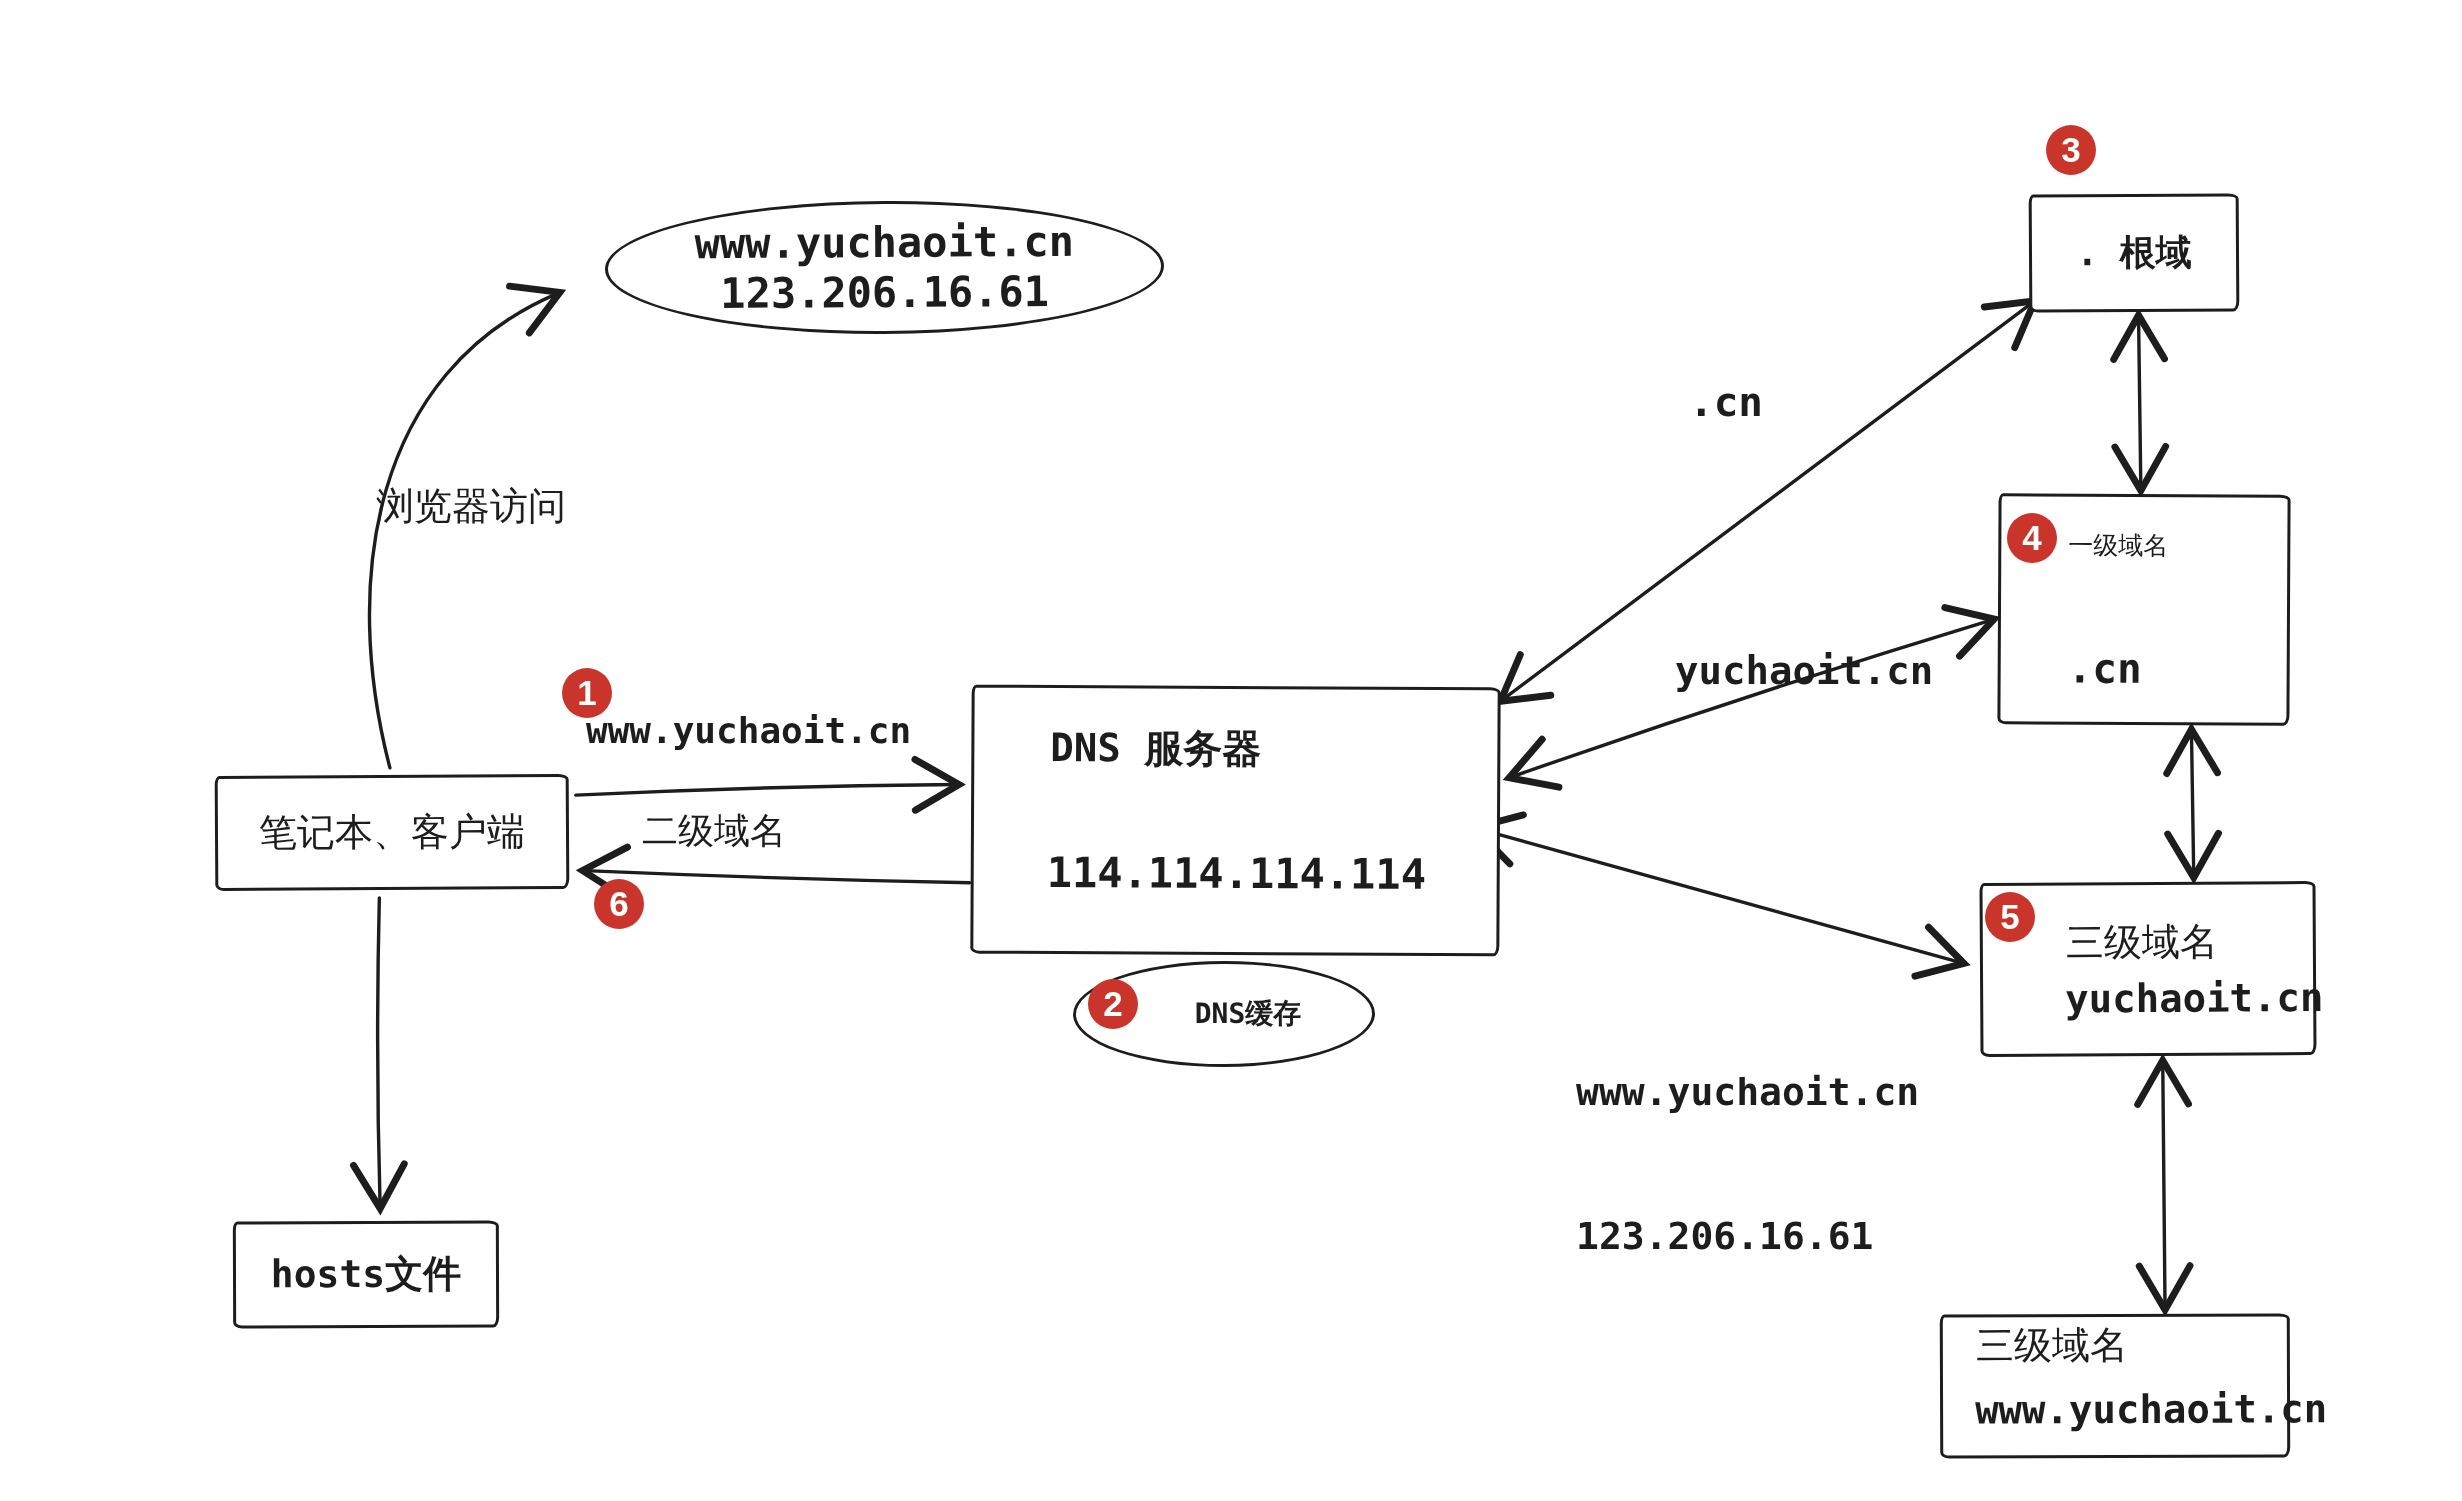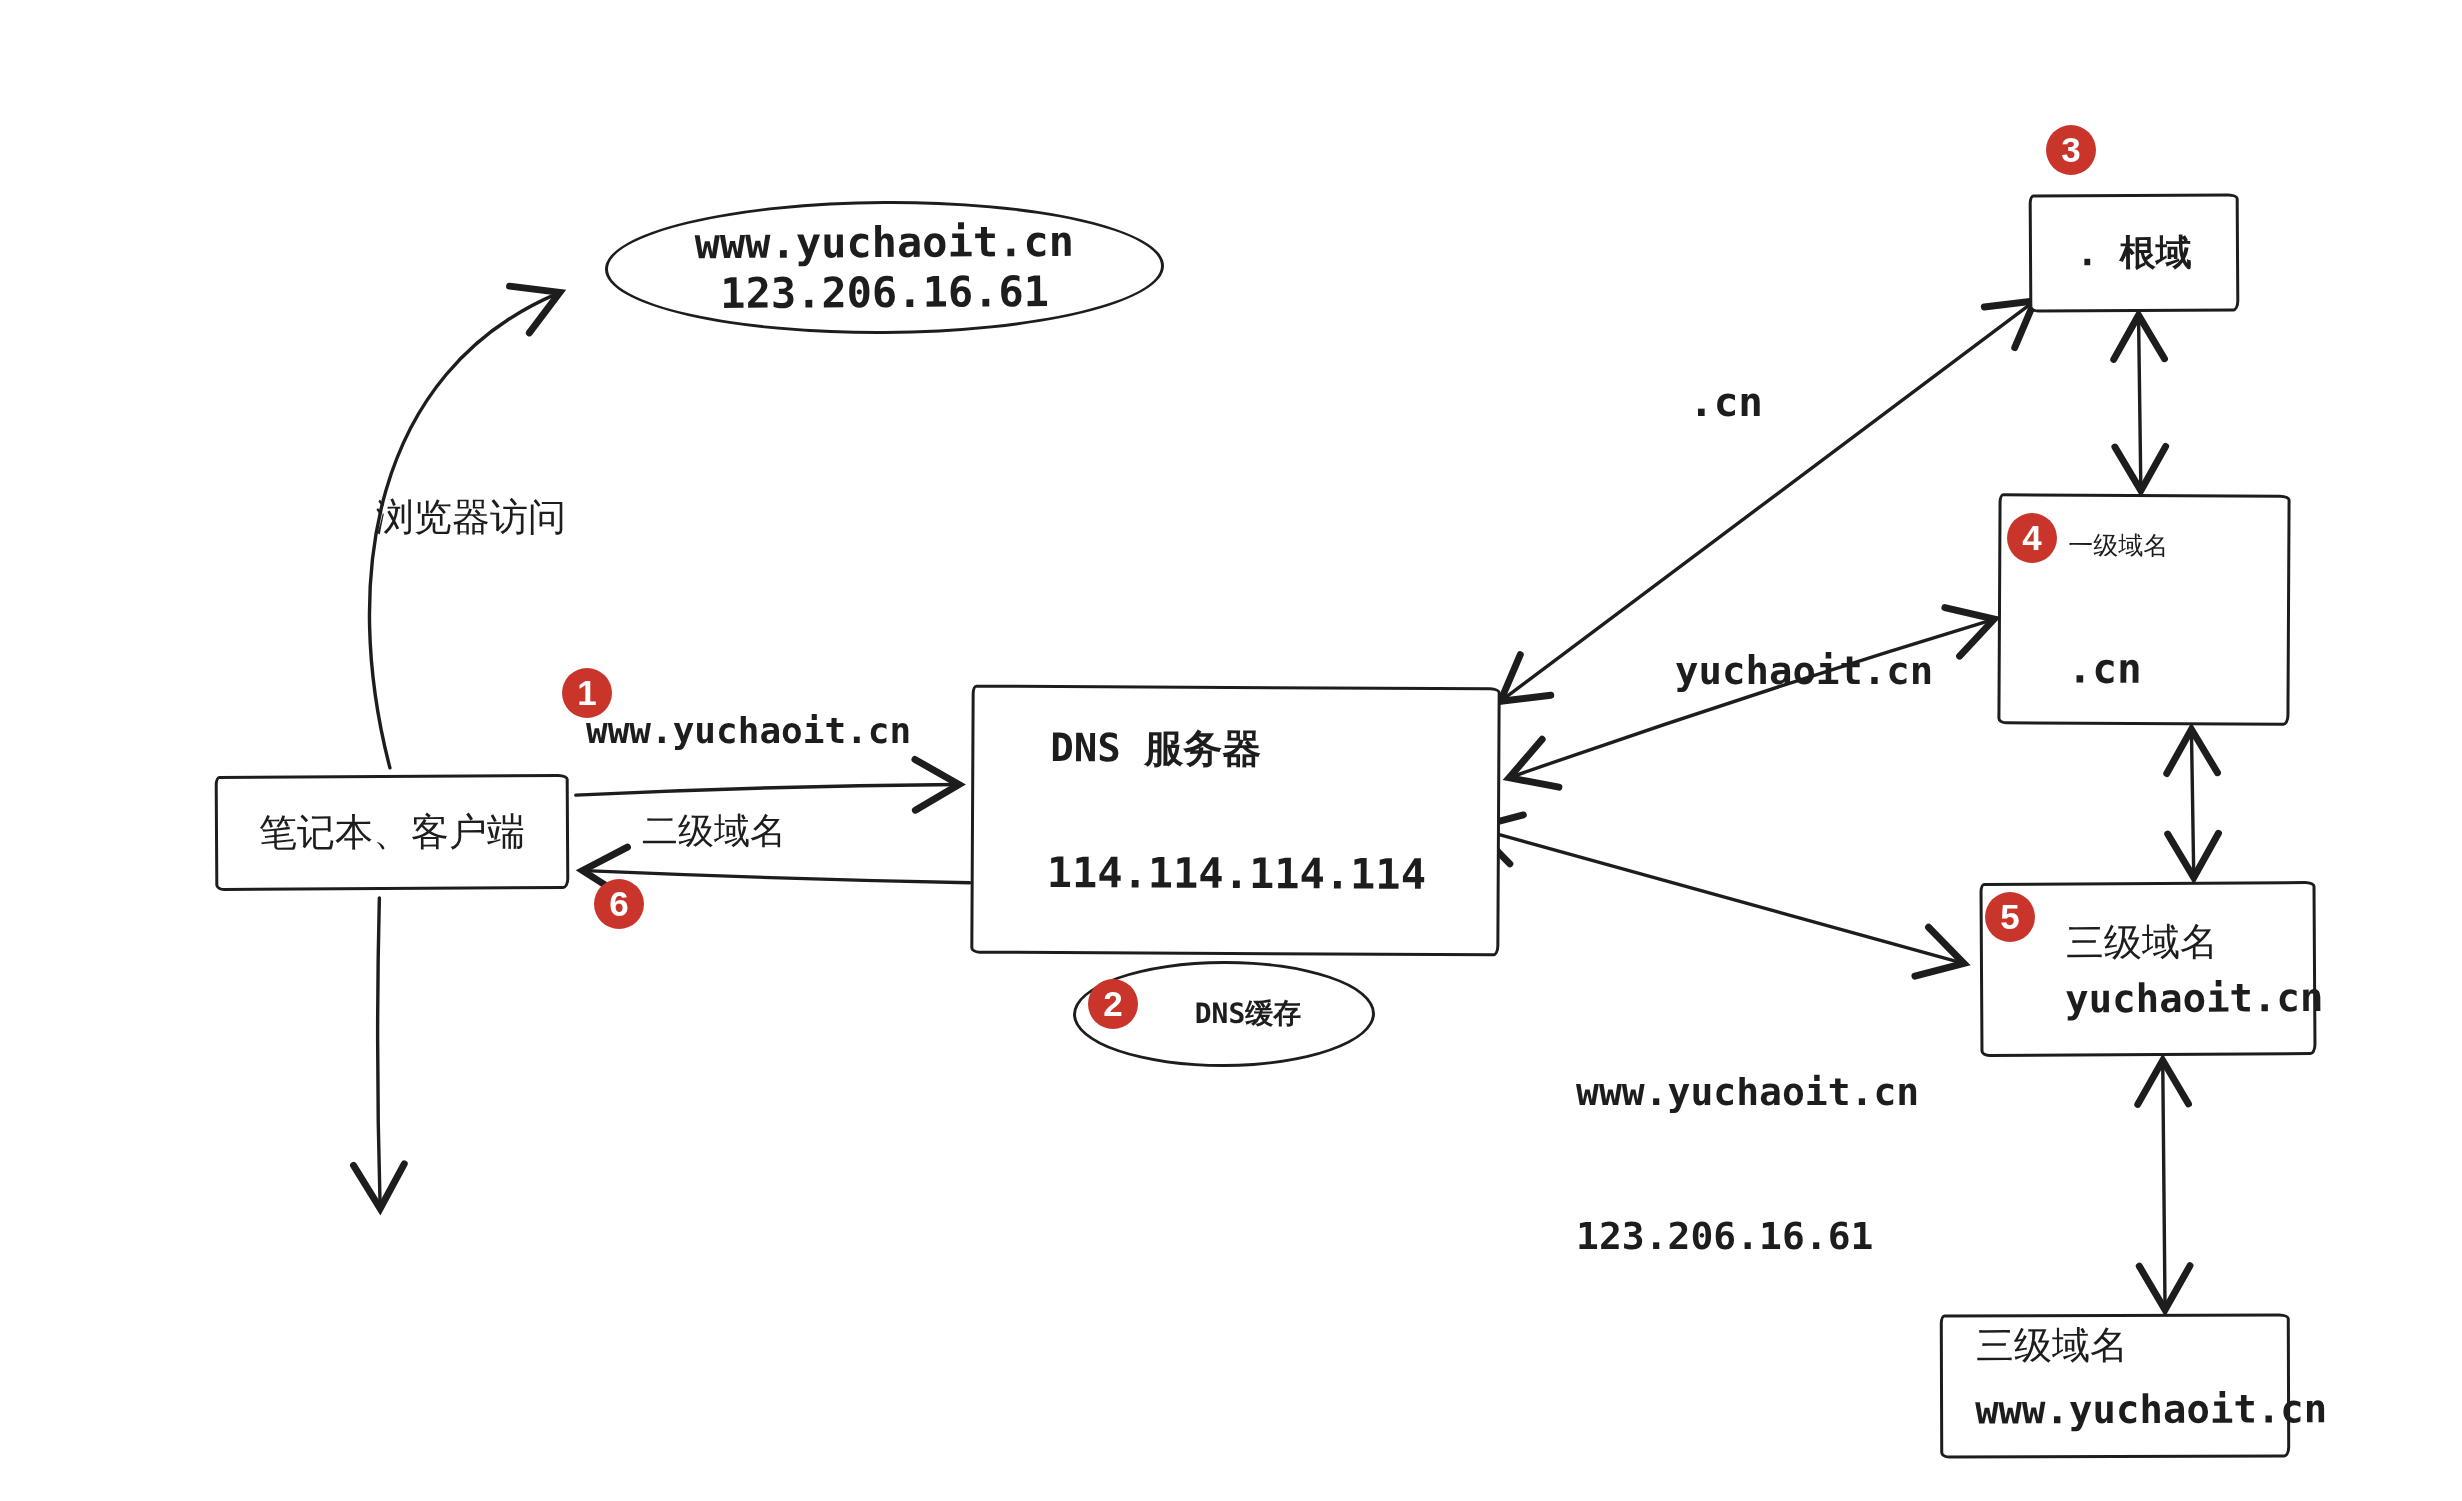--- a/index.html
+++ b/index.html
@@ -47,20 +47,23 @@
 
   <div class="ellipse center r1" style="left:605px;top:201px;width:559px;height:133px;">
     <div class="mono" style="font-size:42px;line-height:50px;">www.yuchaoit.cn</div>
     <div class="mono" style="font-size:42px;line-height:50px;">123.206.16.61</div>
   </div>
 
   <div class="box center r1" style="left:215px;top:775px;width:354px;height:115px;">
     <div class="cjk" style="font-size:38px;">笔记本、客户端</div>
   </div>
 
+  <div class="box center r3" style="left:233px;top:1221px;width:266px;height:107px;">
+    <div class="mix" style="font-size:38px;">hosts文件</div>
+  </div>
 
   <div class="box r2" style="left:971px;top:686px;width:529px;height:269px;">
     <div class="inner mix" style="left:76px;top:33px;font-size:39px;">DNS 服务器</div>
     <div class="inner mono" style="left:73px;top:160px;font-size:42px;">114.114.114.114</div>
   </div>
 
   <div class="ellipse center r3" style="left:1073px;top:961px;width:302px;height:106px;">
     <div class="mix" style="font-size:28px;padding-left:48px;">DNS缓存</div>
   </div>
 
@@ -76,21 +79,21 @@
   <div class="box r1" style="left:1980px;top:882px;width:336px;height:174px;">
     <div class="inner cjk" style="left:83px;top:32px;font-size:38px;">三级域名</div>
     <div class="inner mono" style="left:82px;top:91px;font-size:39px;">yuchaoit.cn</div>
   </div>
 
   <div class="box r3" style="left:1940px;top:1314px;width:350px;height:144px;">
     <div class="inner cjk" style="left:33px;top:3px;font-size:38px;">三级域名</div>
     <div class="inner mono" style="left:32px;top:70px;font-size:39px;">www.yuchaoit.cn</div>
   </div>
 
-  <div class="lbl cjk" style="left:376px;top:484px;font-size:38px;margin-top:11px;">浏览器访问</div>
+  <div class="lbl cjk" style="left:376px;top:484px;font-size:38px;">浏览器访问</div>
   <div class="lbl mono" style="left:586px;top:709px;font-size:36px;">www.yuchaoit.cn</div>
   <div class="lbl cjk" style="left:642px;top:809px;font-size:36px;">二级域名</div>
   <div class="lbl mono" style="left:1689px;top:378px;font-size:41px;">.cn</div>
   <div class="lbl mono" style="left:1675px;top:648px;font-size:39px;">yuchaoit.cn</div>
   <div class="lbl mono" style="left:1576px;top:972px;font-size:38px;line-height:48px;">
     <div>www.yuchaoit.cn</div>
     <div>123.206.16.61</div>
   </div>
 
   <div class="badge" style="left:562px;top:668px;">1</div>

